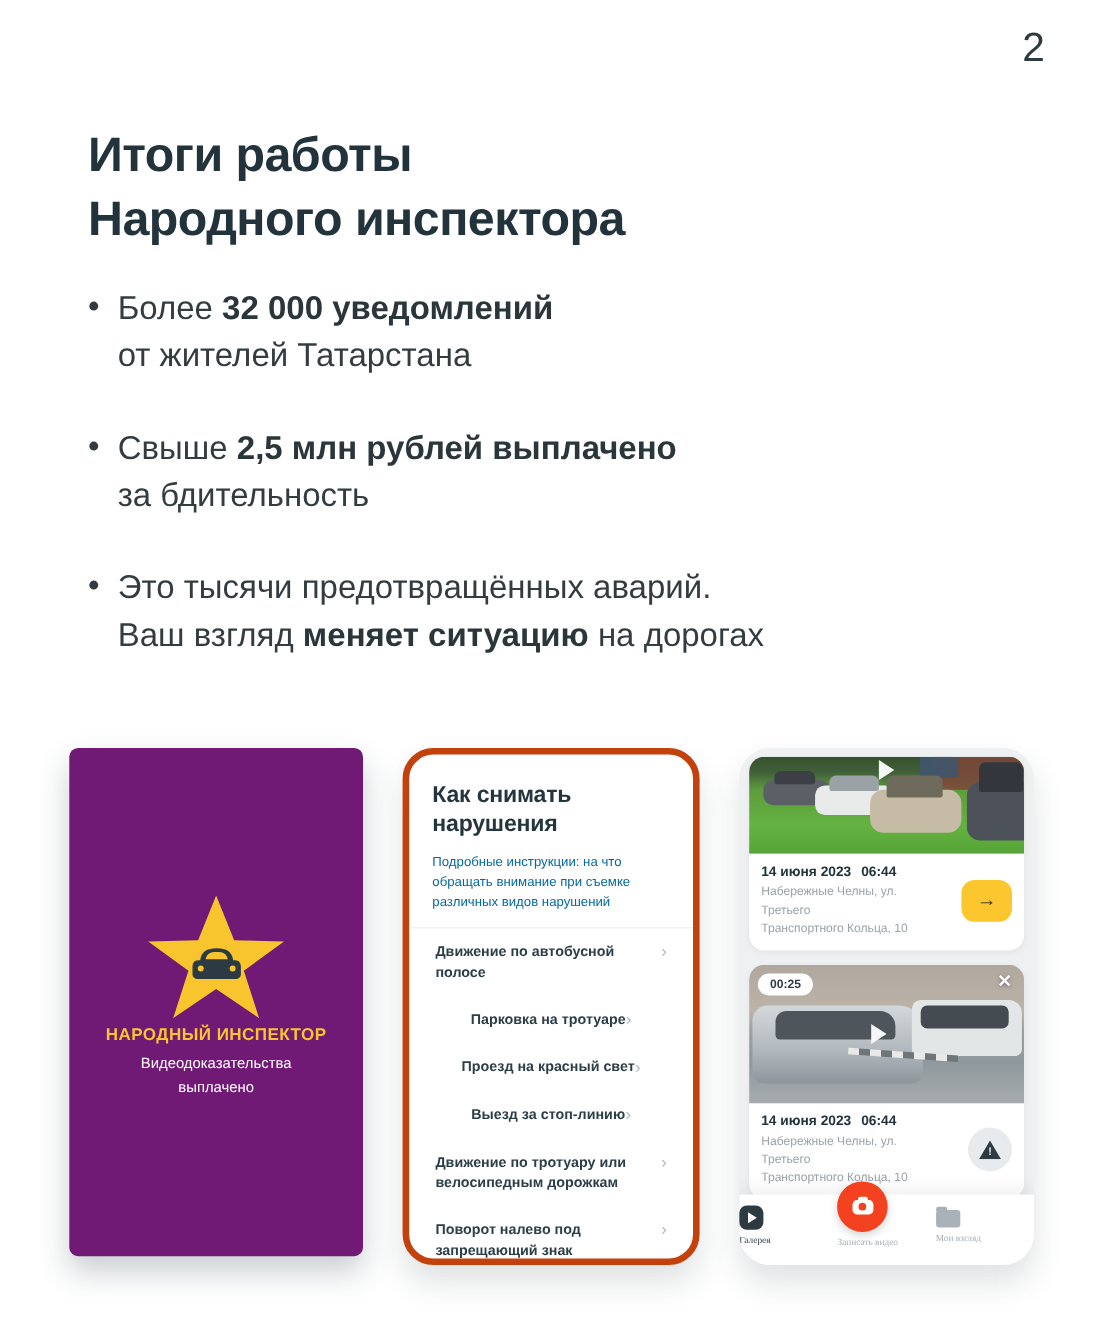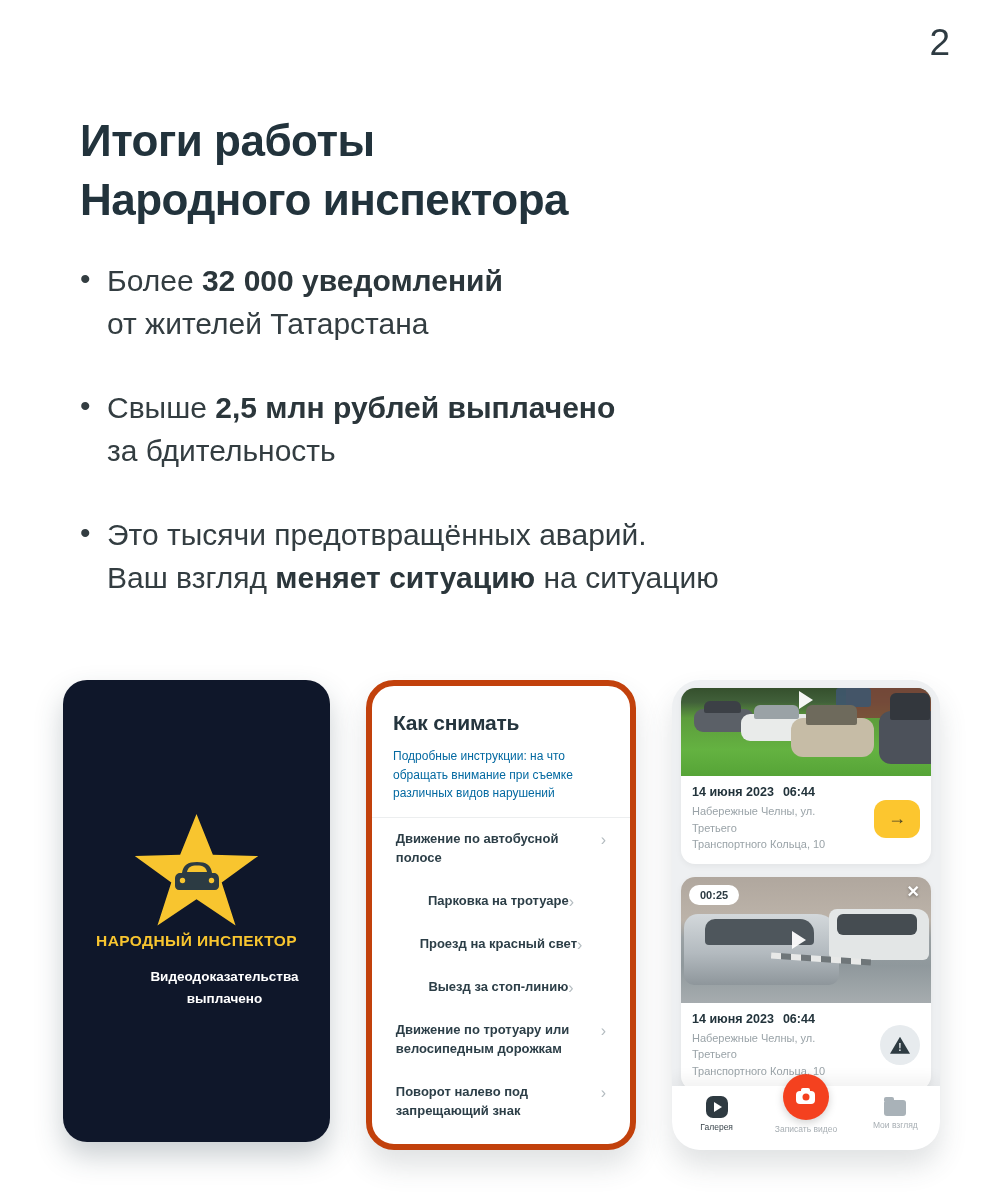--- a/index.html
+++ b/index.html
@@ -11,28 +11,28 @@
   .title { position:absolute; left:80px; top:112px; font-size:44px; font-weight:800; color:#22333c; line-height:1.33; letter-spacing:-0.5px; }
 
   .bullets { position:absolute; left:80px; top:260px; width:800px; }
   .bullet { position:relative; padding-left:27px; font-size:30px; color:#333d41; line-height:1.42; margin-bottom:42px; }
   .bullet .dot { position:absolute; left:0; top:-2px; font-size:30px; color:#333d41; }
   .bullet b { font-weight:bold; color:#2b363b; }
 
   .phones { position:absolute; left:63px; top:680px; display:flex; gap:36px; align-items:flex-start; }
 
   
-  .phone-splash { position:relative; width:267px; height:462px; background:#0f172a; border-radius:24px;
+  .phone-splash { position:relative; width:267px; height:462px; background:#701a75; border-radius:8px;
                   box-shadow:0 14px 28px rgba(45,65,75,.25); text-align:center; }
   .star-wrap { position:absolute; top:134px; left:50%; transform:translateX(-50%); width:126px; height:120px; }
   .star { width:100%; height:100%; background:#f8c52f;
           clip-path:polygon(50% 0%, 63% 34%, 99% 35%, 70% 57%, 81% 93%, 50% 71%, 19% 93%, 30% 57%, 1% 35%, 37% 34%); }
   .star-car { position:absolute; left:50%; top:52%; transform:translate(-50%,-50%); }
   .splash-name { position:absolute; top:252px; width:100%; color:#f8c52f; font-weight:bold; font-size:15.5px; letter-spacing:.4px; }
-  .splash-tagline { position:absolute; top:286px; width:100%; color:#ffffff; font-weight:bold; font-size:13.5px; line-height:1.6;margin-left:28px; }
+  .splash-tagline { position:absolute; top:276px; width:100%; color:#ffffff; font-weight:normal; font-size:13.5px; line-height:1.6; }
 
   
   .phone-howto { position:relative; width:270px; height:470px; background:#ffffff; border-radius:28px;
                  border:6px solid #c2410c; box-shadow:0 16px 28px rgba(60,72,80,.16);
                  padding:24px 21px 0; overflow:hidden; }
   .howto-heading { font-size:21px; font-weight:800; color:#25353e; line-height:1.25; letter-spacing:-0.2px; }
   .howto-subtitle { margin-top:11px; font-size:12px; color:#0369a1; line-height:1.55; }
   .howto-divider { margin:14px -21px 0; border-top:1px solid #eceeef; }
   .howto-item { display:flex; justify-content:center; align-items:flex-start; padding:12px 0; cursor:pointer; }
   .howto-item .label { font-size:13px; font-weight:bold; color:#2c3e47; line-height:1.45; max-width:205px; }
@@ -77,21 +77,21 @@
             display:flex; align-items:center; justify-content:center; font-size:18px; color:#4a4323; font-weight:bold; }
   .warn-btn { flex:none; width:40px; height:40px; background:#e7ebee; border-radius:50%; border:none; cursor:pointer;
               display:flex; align-items:center; justify-content:center; position:relative; }
   .warn-tri { width:20px; height:17px; background:#2e3b42; clip-path:polygon(50% 0%, 100% 100%, 0% 100%);
               display:flex; align-items:flex-end; justify-content:center; }
   .warn-tri span { color:#e7ebee; font-size:10px; font-weight:bold; line-height:1.3; }
   .card-gap { height:13px; }
 
   .tabbar { position:absolute; left:0; right:0; bottom:0; height:64px; background:#ffffff;
             display:flex; box-shadow:0 -8px 14px rgba(0,0,0,.05); }
-  .tab { flex:1; display:flex; flex-direction:column; align-items:center; justify-content:flex-start; padding-top:10px; cursor:pointer; }
+  .tab { flex:1; display:flex; flex-direction:column; align-items:flex-start; justify-content:flex-start; padding-top:10px; cursor:pointer;font-family:Liberation Serif, serif; }
   .tab .lbl { margin-top:4px; font-size:8.5px; color:#a7aeb3; }
   .tab.active .lbl { color:#39444b; }
   .gallery-ic { width:22px; height:22px; background:#2e3a41; border-radius:7px; display:flex; align-items:center; justify-content:center; }
   .gallery-ic i { display:block; width:0; height:0; border-left:8px solid #fff; border-top:5px solid transparent; border-bottom:5px solid transparent; margin-left:2px; }
   .record-ic { width:46px; height:46px; background:#f4411f; border-radius:50%; margin-top:-22px;
                display:flex; align-items:center; justify-content:center; box-shadow:0 3px 8px rgba(0,0,0,.18); }
   .cam { position:relative; width:19px; height:13px; background:#ffffff; border-radius:4px; }
   .cam::before { content:""; position:absolute; top:-3px; left:5px; width:9px; height:4px; background:#ffffff; border-radius:2px 2px 0 0; }
   .cam::after { content:""; position:absolute; left:50%; top:50%; transform:translate(-50%,-50%); width:7px; height:7px; background:#f4411f; border-radius:50%; }
   .folder-ic { position:relative; width:22px; height:16px; background:#a9b2b8; border-radius:3px; margin-top:4px; }
@@ -116,21 +116,21 @@
       <span>от жителей Татарстана</span>
     </div>
     <div class="bullet">
       <span class="dot">•</span>
       <span>Свыше </span><b>2,5 млн рублей выплачено</b><br>
       <span>за бдительность</span>
     </div>
     <div class="bullet">
       <span class="dot">•</span>
       <span>Это тысячи предотвращённых аварий.</span><br>
-      <span>Ваш взгляд </span><b>меняет ситуацию</b><span> на ситуацию</span>
+      <span>Ваш взгляд </span><b>меняет ситуацию</b><span> на дорогах</span>
     </div>
   </div>
 
   <div class="phones">
 
     <div class="phone-splash">
       <div class="star-wrap">
         <div class="star"></div>
         <svg class="star-car" width="46" height="34" viewBox="0 0 46 34">
           <path d="M8 14 C9 6, 14 3, 23 3 C32 3, 37 6, 38 14 L40 14 C43 14, 45 16.5, 45 20 L45 27 C45 29.2 43.2 31 41 31 L5 31 C2.8 31 1 29.2 1 27 L1 20 C1 16.5 3 14 6 14 Z" fill="#2c3b43"></path>
@@ -142,20 +142,21 @@
       <div class="splash-name">НАРОДНЫЙ ИНСПЕКТОР</div>
       <div class="splash-tagline">
         <div>Видеодоказательства</div>
         <div>выплачено</div>
       </div>
     </div>
 
     <div class="phone-howto">
       <div class="howto-heading">
         <div>Как снимать</div>
+        <div>нарушения</div>
       </div>
       <div class="howto-subtitle">Подробные инструкции: на что обращать внимание при съемке различных видов нарушений</div>
       <div class="howto-divider"></div>
 
       <div class="howto-item">
         <span class="label">Движение по автобусной полосе</span>
         <span class="chev">›</span>
       </div>
       <div class="howto-item">
         <span class="label">Парковка на тротуаре</span>

